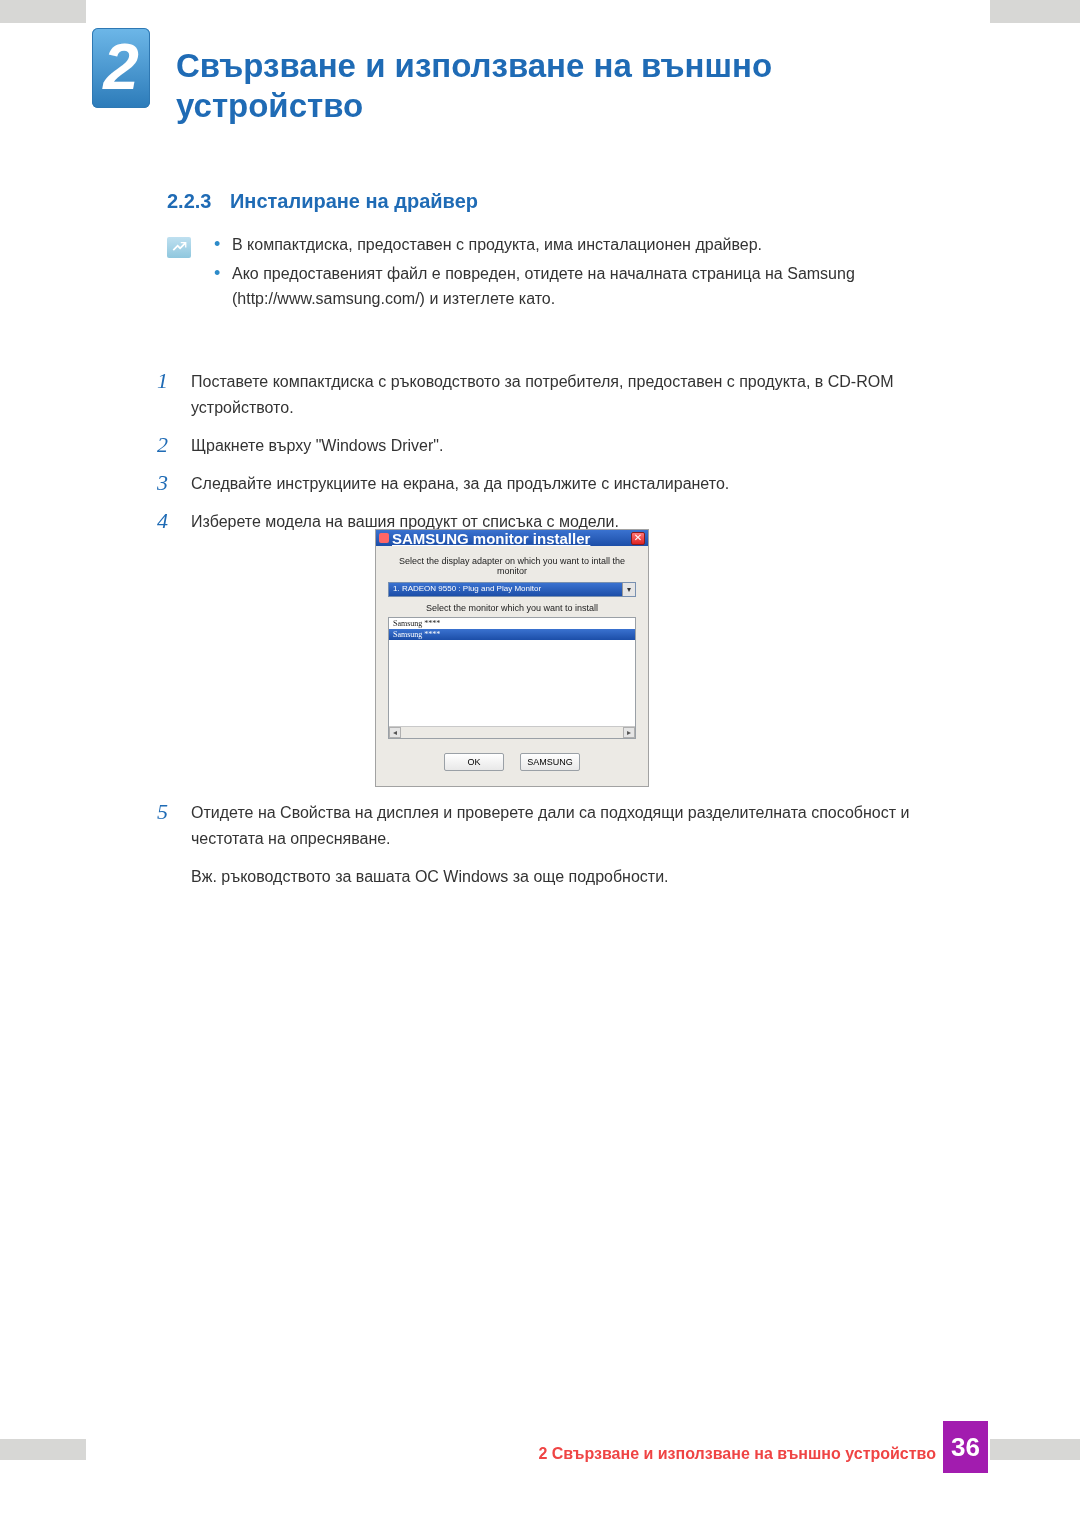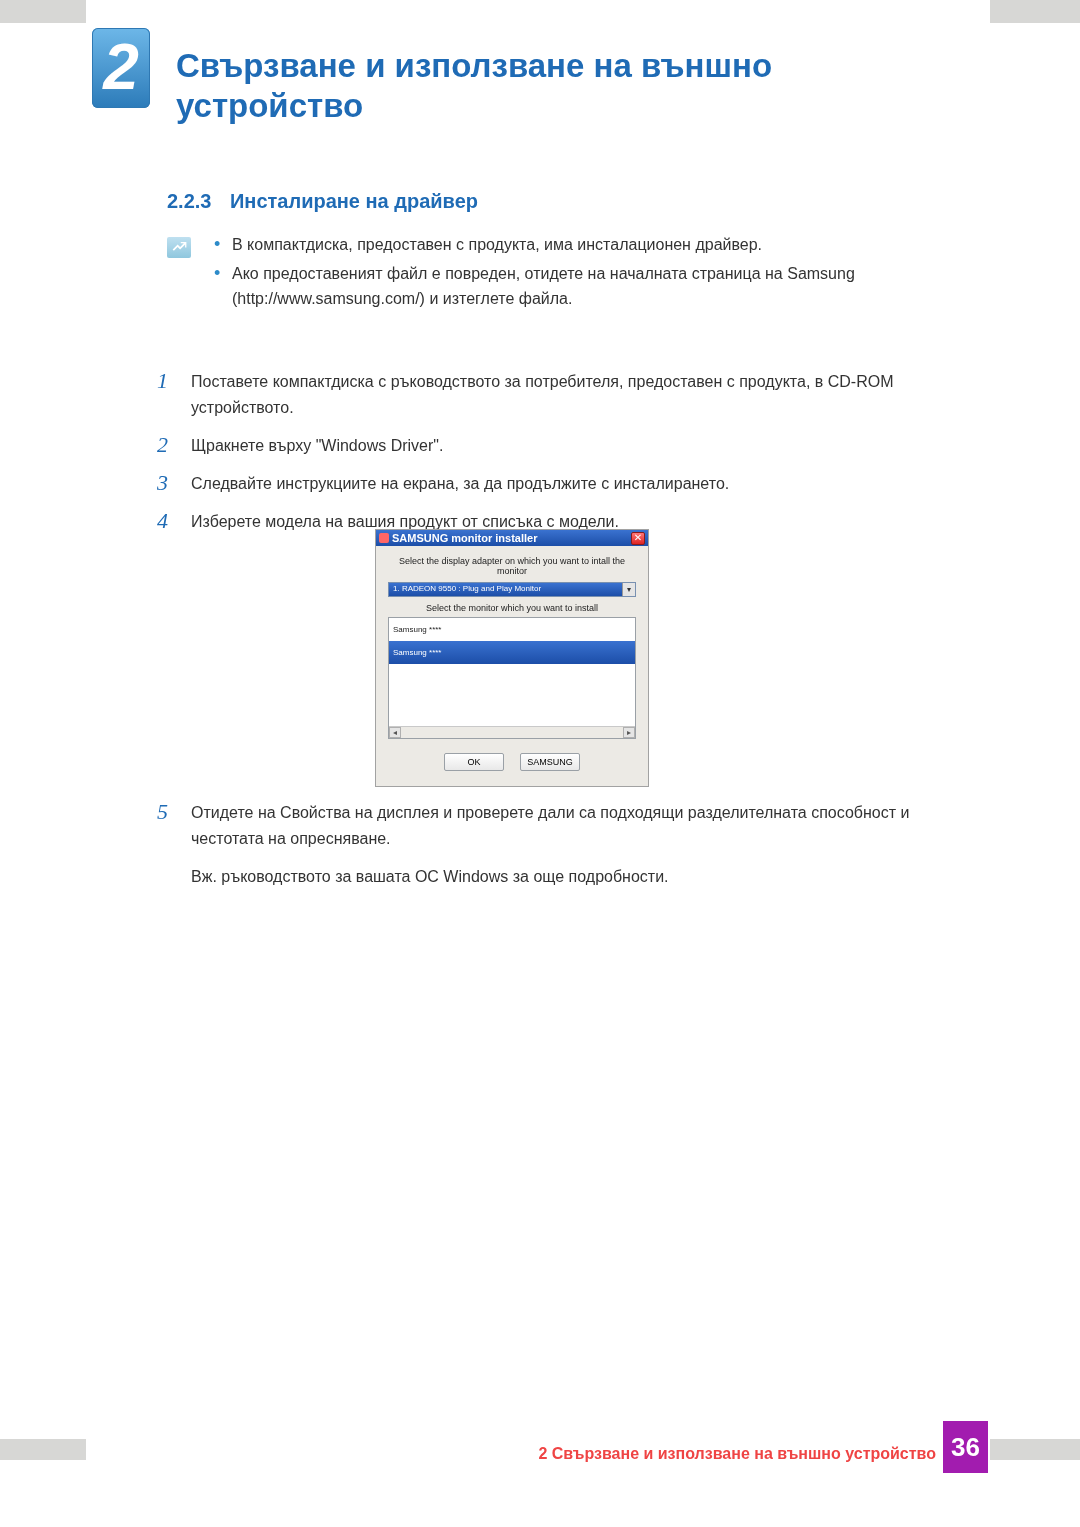--- a/index.html
+++ b/index.html
@@ -52,38 +52,38 @@
   .installer {
     position: absolute; left: 375px; top: 529px; width: 274px; height: 258px;
     border: 1px solid #a2a2a2; background: #eceae5; font-size: 9px;
   }
   .installer-titlebar {
     height: 16px; background: linear-gradient(#3a72d0,#1c4ea8); display: flex; align-items: center;
     padding: 0 3px; justify-content: space-between;
   }
   .installer-title-left { display: flex; align-items: center; gap: 3px; }
   .installer-app-icon { width: 10px; height: 10px; background: #f66; border-radius: 2px; }
-  .installer-title-text { color: #fff; font-size: 11px; font-weight: bold; }
+  .installer-title-text { color: #fff; font-size: 15px; font-weight: bold; text-decoration: underline; }
   .installer-close { width: 14px; height: 13px; background: linear-gradient(#f77,#d22); border: 1px solid #8a1a1a; color: #fff; font-size: 10px; line-height: 10px; text-align: center; border-radius: 2px; }
 
   .installer-body { padding: 10px 12px 8px 12px; }
   .installer-label1 { text-align: center; font-size: 9px; color: #222; margin-bottom: 6px; }
   .installer-select {
     height: 15px; background: linear-gradient(#3a72d0,#1c4ea8); color: #fff; font-size: 8px;
     padding: 1px 4px; position: relative; border: 1px solid #7890b0;
   }
   .installer-select .dd { position: absolute; right: 0; top: 0; bottom: 0; width: 13px; background: #e5e5e5; border-left: 1px solid #999; display:flex; align-items:center; justify-content:center;}
   .installer-select .dd::after { content: "▾"; color: #333; font-size: 8px; }
 
   .installer-label2 { text-align: center; font-size: 9px; color: #222; margin: 6px 0 4px; }
   .installer-list {
     height: 122px; background: #fff; border: 1px solid #9aa0a6; font-size: 8px;
     overflow: hidden; position: relative;
   }
-  .installer-list .row { padding: 7px 4px; color: #222; }
+  .installer-list .row { padding: 1px 4px; color: #222; font-family: Liberation Serif, serif; }
   .installer-list .row.sel { background: linear-gradient(#3a72d0,#1c4ea8); color: #fff; }
   .installer-hscroll { position: absolute; left: 0; right: 0; bottom: 0; height: 12px; background: #eceae5; border-top: 1px solid #c9c9c9; display:flex; justify-content:space-between; }
   .installer-hscroll .arrow { width: 12px; height: 11px; background: #e5e5e5; border:1px solid #b0b0b0; font-size:8px; text-align:center; line-height:9px; color:#555;}
   .installer-buttons { display: flex; gap: 16px; justify-content: center; margin-top: 14px; }
   .installer-btn { min-width: 60px; height: 18px; border: 1px solid #9aa0a6; background: linear-gradient(#fff,#e8e8e8); font-size: 9px; text-align: center; line-height: 16px; border-radius: 2px; }
 
   .steps-lower { position: absolute; left: 157px; top: 800px; width: 800px; }
   .extra-text { margin-left: 34px; font-size: 16px; color: #333; line-height: 26px; margin-top: 10px; }
 
   
@@ -116,21 +116,21 @@
   </div>
 
   <div class="note-icon-wrap">
     <svg viewBox="0 0 24 24">
         <path d="M3 17l6-6 4 4 8-8v5h2V3h-9v2h5l-6 6-4-4-8 8z"></path>
       </svg>
   </div>
 
   <ul class="note-list">
     <li>В компактдиска, предоставен с продукта, има инсталационен драйвер.</li>
-    <li>Ако предоставеният файл е повреден, отидете на началната страница на Samsung (http://www.samsung.com/) и изтеглете файла.</li>
+    <li>Ако предоставеният файл е повреден, отидете на началната страница на Samsung (http://www.samsung.com/) и изтеглете като.</li>
   </ul>
 
   <div class="steps">
     <div class="step">
       <div class="step-num">1</div>
       <div class="step-text">Поставете компактдиска с ръководството за потребителя, предоставен с продукта, в CD-ROM устройството.</div>
     </div>
     <div class="step">
       <div class="step-num">2</div>
       <div class="step-text">Щракнете върху "Windows Driver".</div>

